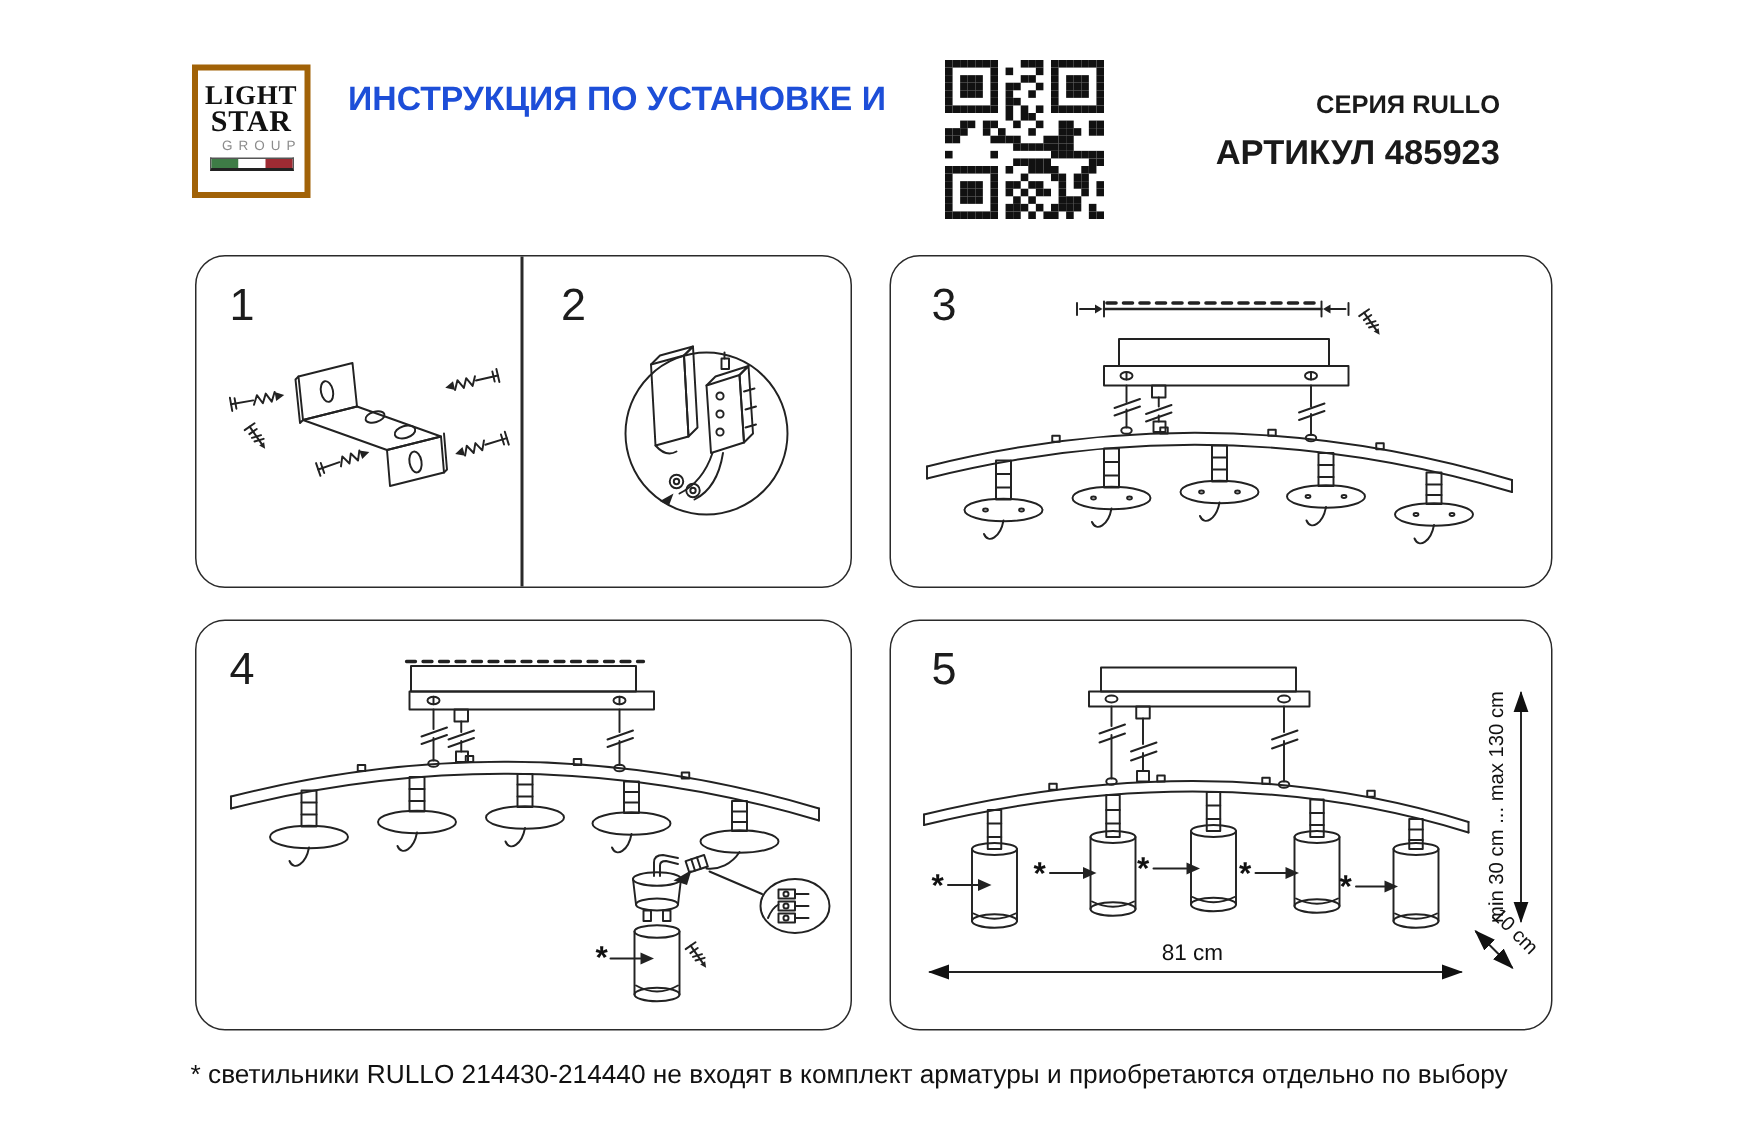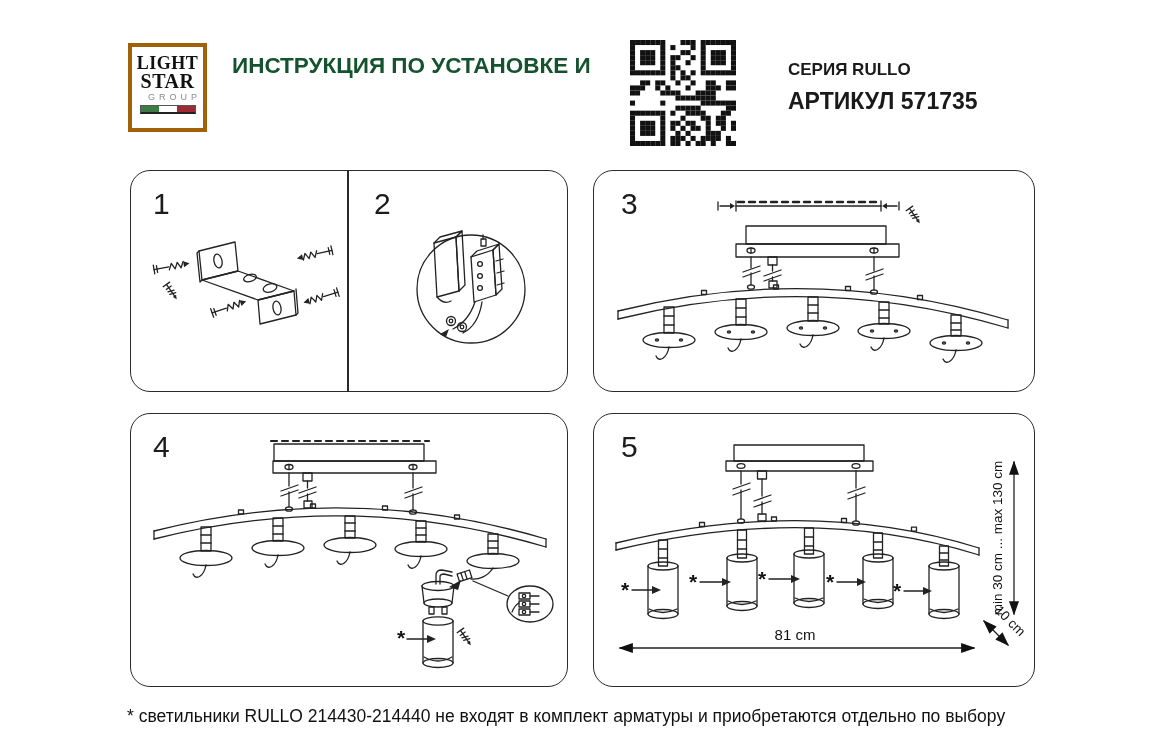--- a/index.html
+++ b/index.html
@@ -7,22 +7,22 @@
          font-family:"Liberation Sans",sans-serif;color:#1a1a1a;}
 
   
   .logo{position:absolute;left:128px;top:43px;width:79px;height:89px;border:4px solid #a16207;
         box-sizing:border-box;text-align:center;padding-top:8px;background:#fff;}
   .logo-light{font-family:"Liberation Serif",serif;font-weight:700;font-size:18px;line-height:17px;letter-spacing:.5px;color:#111;}
   .logo-star{font-family:"Liberation Serif",serif;font-weight:700;font-size:20px;line-height:18px;letter-spacing:.5px;color:#111;}
   .logo-group{font-size:9px;letter-spacing:4px;color:#8c8c8c;margin-top:2px;padding-left:14px;}
   .flag{display:flex;width:54px;height:6px;margin:3px auto 0;border:1px solid #555;border-bottom:2px solid #222;}
   .flag span{flex:1;}
-  .title{position:absolute;left:232px;top:51px;font-size:22.5px;font-weight:700;line-height:29px;color:#14532d;text-align:right;}
-  .series-block{position:absolute;left:788px;top:60px;width:212px;text-align:left;}
+  .title{position:absolute;left:232px;top:51px;font-size:22.5px;font-weight:700;line-height:29px;color:#1d4ed8;text-align:right;}
+  .series-block{position:absolute;left:788px;top:60px;width:212px;text-align:right;}
   .series{font-size:17px;font-weight:700;}
   .article{font-size:23px;font-weight:700;margin-top:8px;}
   #qr{position:absolute;left:630px;top:40px;}
 
   
   .panel{position:absolute;border:1.6px solid #2a2a2a;border-radius:20px;background:#fff;box-sizing:border-box;}
   #p12{left:130px;top:170px;width:438px;height:222px;}
   #p3 {left:593px;top:170px;width:442px;height:222px;}
   #p4 {left:130px;top:413px;width:438px;height:274px;}
   #p5 {left:593px;top:413px;width:442px;height:274px;}
@@ -277,21 +277,21 @@
       <rect x="55" y="100" width="5" height="5"></rect>
       <rect x="65" y="100" width="5" height="5"></rect>
       <rect x="70" y="100" width="5" height="5"></rect>
       <rect x="80" y="100" width="5" height="5"></rect>
       <rect x="95" y="100" width="5" height="5"></rect>
       <rect x="100" y="100" width="5" height="5"></rect>
     </svg>
 
   <div class="series-block">
     <div class="series">СЕРИЯ RULLO</div>
-    <div class="article">АРТИКУЛ 571735</div>
+    <div class="article">АРТИКУЛ 485923</div>
   </div>
 
   <div class="panel" id="p12">
     <div class="divider"></div>
     <div class="pnum" style="left:22px;top:16px">1</div>
     <div class="pnum" style="left:243px;top:16px">2</div>
     <svg class="draw" width="438" height="222" viewBox="0 0 438 222">
       <defs>
         <g id="scr" class="ln">
           <line x1="-3" y1="-4.5" x2="-3" y2="4.5"></line>

